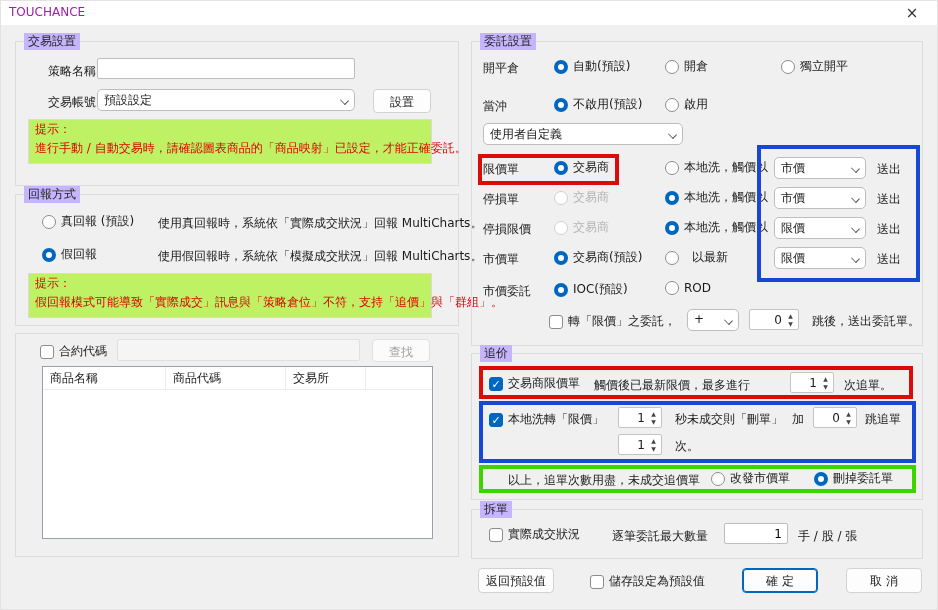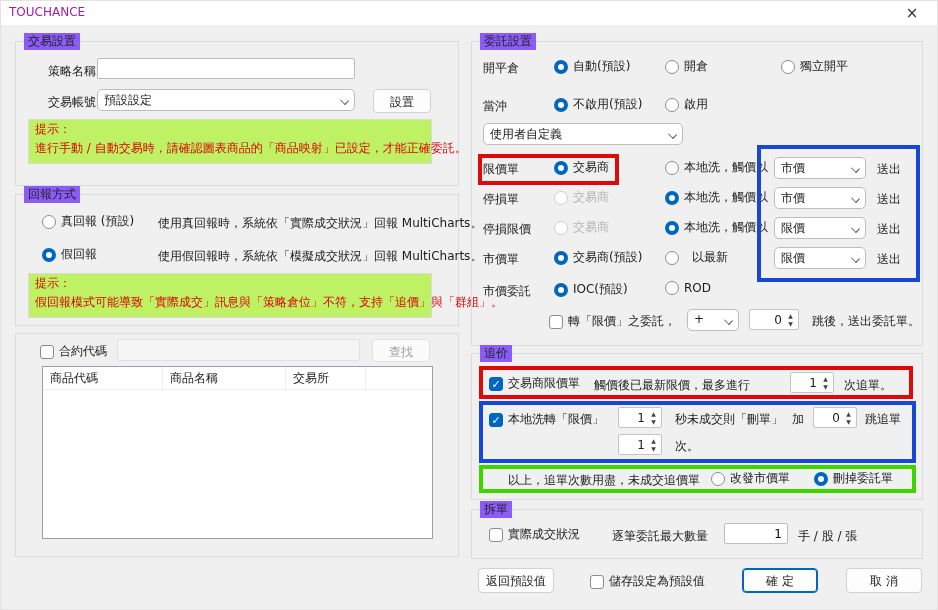--- a/index.html
+++ b/index.html
@@ -4,21 +4,21 @@
 <style>
   html,body{margin:0;padding:0;}
   .dialog{position:relative;width:938px;height:610px;background:#f0f0f0;
     font-family:"DejaVu Sans","Liberation Sans",sans-serif;font-size:12px;color:#1a1a1a;
     overflow:hidden;border:1px solid #e3e3e3;box-sizing:border-box;}
   .titlebar{position:absolute;left:0;top:0;width:100%;height:24px;background:#ffffff;}
   .title{position:absolute;left:8px;top:4px;font-size:12px;color:#a21caf;}
   .closebtn{position:absolute;right:8px;top:0px;width:34px;height:24px;text-align:center;
     line-height:24px;font-size:15px;color:#333;cursor:default;}
   .grp{position:absolute;border:1px solid #dcdcdc;box-sizing:border-box;}
-  .grp-label{position:absolute;top:-9px;left:8px;background:#8b5cf6;padding:0 4px;font-size:12px;color:#222;}
+  .grp-label{position:absolute;top:-9px;left:8px;background:#c4b5fd;padding:0 4px;font-size:12px;color:#222;}
   .lbl{position:absolute;white-space:nowrap;}
   .lbl-r{text-align:right;}
   .tinput{position:absolute;background:#fff;border:1px solid #bdbdbd;box-sizing:border-box;
     font-family:inherit;font-size:12px;padding:0 5px;border-radius:2px;}
   .tinput:disabled,.tinput.disabled{background:#f5f5f5;border-color:#e0e0e0;}
   .sel{position:absolute;background:#fff;border:1px solid #bdbdbd;box-sizing:border-box;height:22px;
     border-radius:5px;padding:2px 18px 0 6px;white-space:nowrap;overflow:hidden;}
   .chev{position:absolute;right:6px;top:7px;width:7px;height:7px;box-sizing:border-box;
     border-right:1.4px solid #555;border-bottom:1.4px solid #555;transform:rotate(45deg) scale(1,.8);}
   .btn{position:absolute;background:#fdfdfd;border:1px solid #d2d2d2;border-radius:4px;
@@ -99,22 +99,22 @@
 
   <div class="grp" style="left:14px;top:332px;width:444px;height:224px;">
     <div class="cb" style="left:24px;top:9px;">
       <span class="cbox"></span>
       <span>合約代碼</span>
     </div>
     <input class="tinput disabled" style="left: 101px; top: 5px; width: 243px; height: 22px;" value="" disabled="">
     <div class="btn disabled" style="left:356px;top:5px;width:58px;height:23px;">查找</div>
     <div class="listbox" style="left:26px;top:32px;width:391px;height:173px;">
       <div class="lb-head">
+        <div class="lb-col" style="width:123px;">商品名稱</div>
         <div class="lb-col" style="width:120px;">商品代碼</div>
-        <div class="lb-col" style="width:123px;">商品名稱</div>
         <div class="lb-col" style="width:80px;">交易所</div>
         <div class="lb-col" style="flex:1;border-right:none;"></div>
       </div>
     </div>
   </div>
 
   <div class="grp" style="left:470px;top:40px;width:452px;height:305px;">
     <span class="grp-label">委託設置</span>
 
     <span class="lbl" style="left:11px;top:18px;">開平倉</span>

